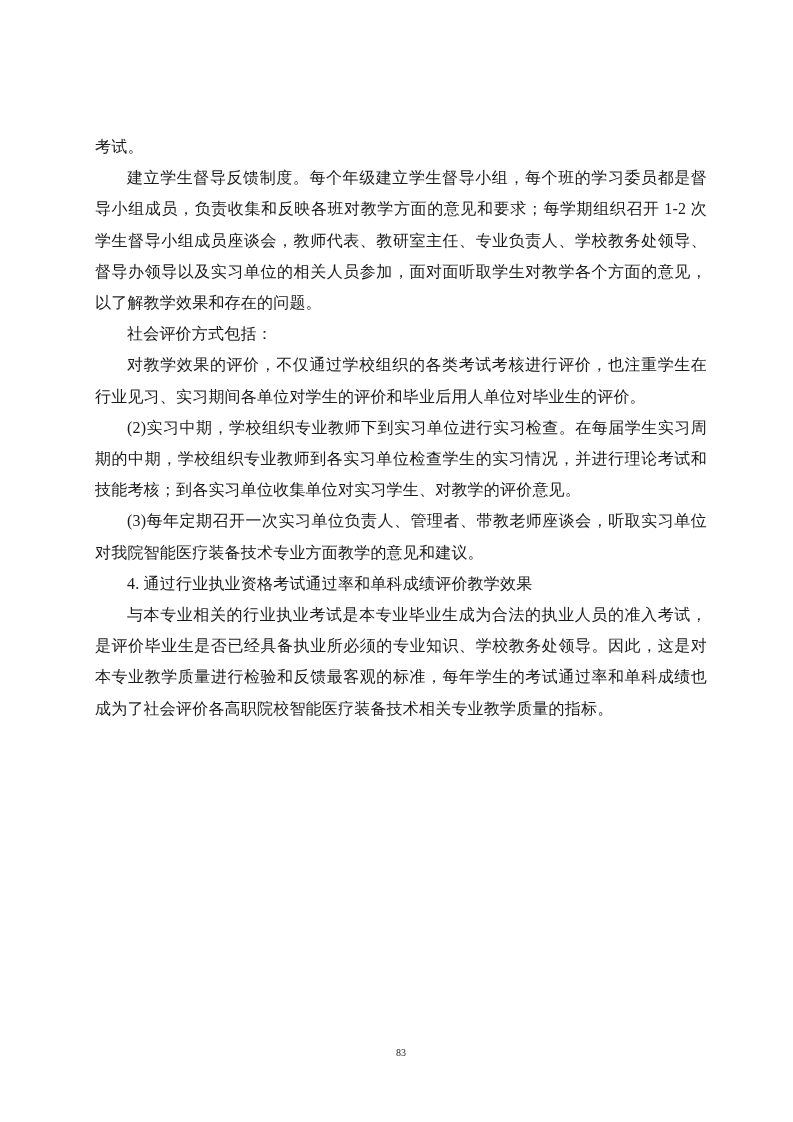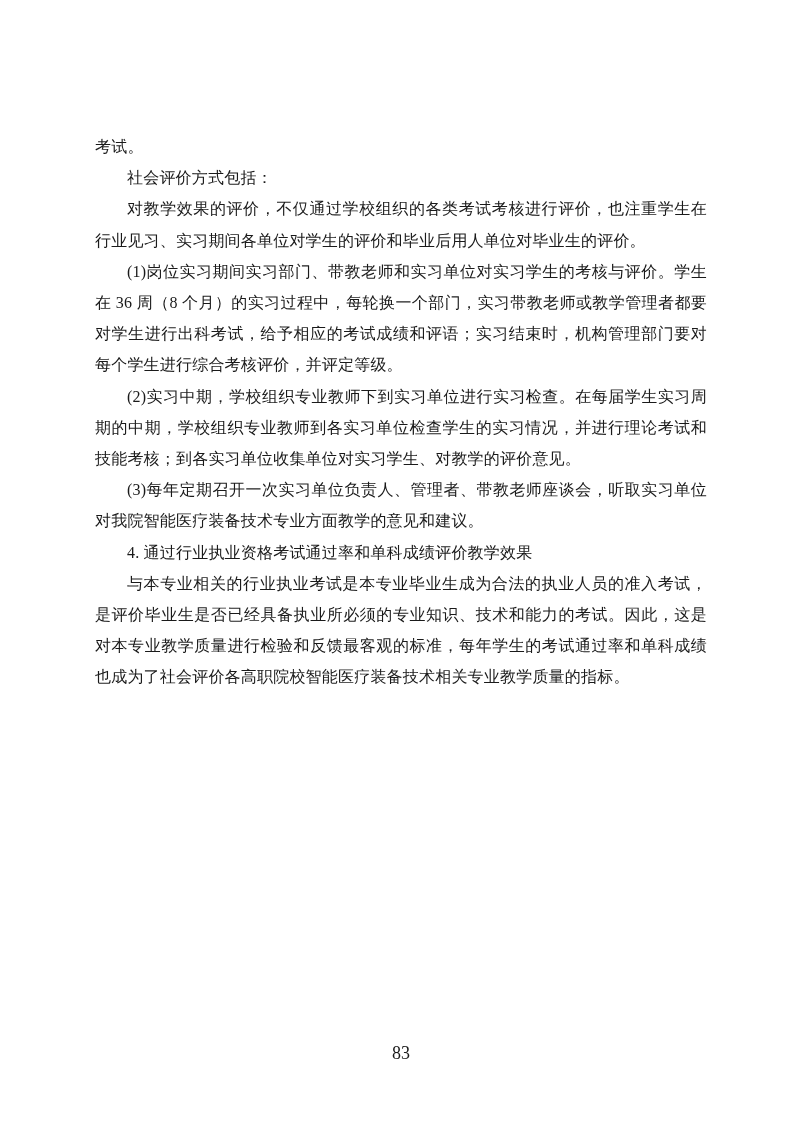--- a/index.html
+++ b/index.html
@@ -35,33 +35,33 @@
   }
   .content p.no-indent {
     text-indent: 0;
   }
   .page-footer {
     position: absolute;
     top: 1022px;
     left: 95px;
     width: 612px;
     text-align: center;
-    font-size: 18px;
+    font-size: 10px;
     line-height: 22px;
     color: #1a1a1a;
   }
 </style>
 </head>
 <body>
 
 <div class="page">
   <div class="content">
     <p class="no-indent">考试。</p>
+    <p>建立学生督导反馈制度。每个年级建立学生督导小组，每个班的学习委员都是督导小组成员，负责收集和反映各班对教学方面的意见和要求；每学期组织召开 1-2 次学生督导小组成员座谈会，教师代表、教研室主任、专业负责人、学校教务处领导、督导办领导以及实习单位的相关人员参加，面对面听取学生对教学各个方面的意见，以了解教学效果和存在的问题。</p>
     <p>社会评价方式包括：</p>
     <p>对教学效果的评价，不仅通过学校组织的各类考试考核进行评价，也注重学生在行业见习、实习期间各单位对学生的评价和毕业后用人单位对毕业生的评价。</p>
-    <p>(1)岗位实习期间实习部门、带教老师和实习单位对实习学生的考核与评价。学生在 36 周（8 个月）的实习过程中，每轮换一个部门，实习带教老师或教学管理者都要对学生进行出科考试，给予相应的考试成绩和评语；实习结束时，机构管理部门要对每个学生进行综合考核评价，并评定等级。</p>
     <p>(2)实习中期，学校组织专业教师下到实习单位进行实习检查。在每届学生实习周期的中期，学校组织专业教师到各实习单位检查学生的实习情况，并进行理论考试和技能考核；到各实习单位收集单位对实习学生、对教学的评价意见。</p>
     <p>(3)每年定期召开一次实习单位负责人、管理者、带教老师座谈会，听取实习单位对我院智能医疗装备技术专业方面教学的意见和建议。</p>
     <p>4. 通过行业执业资格考试通过率和单科成绩评价教学效果</p>
-    <p>与本专业相关的行业执业考试是本专业毕业生成为合法的执业人员的准入考试，是评价毕业生是否已经具备执业所必须的专业知识、技术和能力的考试。因此，这是对本专业教学质量进行检验和反馈最客观的标准，每年学生的考试通过率和单科成绩也成为了社会评价各高职院校智能医疗装备技术相关专业教学质量的指标。</p>
+    <p>与本专业相关的行业执业考试是本专业毕业生成为合法的执业人员的准入考试，是评价毕业生是否已经具备执业所必须的专业知识、学校教务处领导。因此，这是对本专业教学质量进行检验和反馈最客观的标准，每年学生的考试通过率和单科成绩也成为了社会评价各高职院校智能医疗装备技术相关专业教学质量的指标。</p>
   </div>
   <div class="page-footer">83</div>
 </div>
 
 </body></html>

